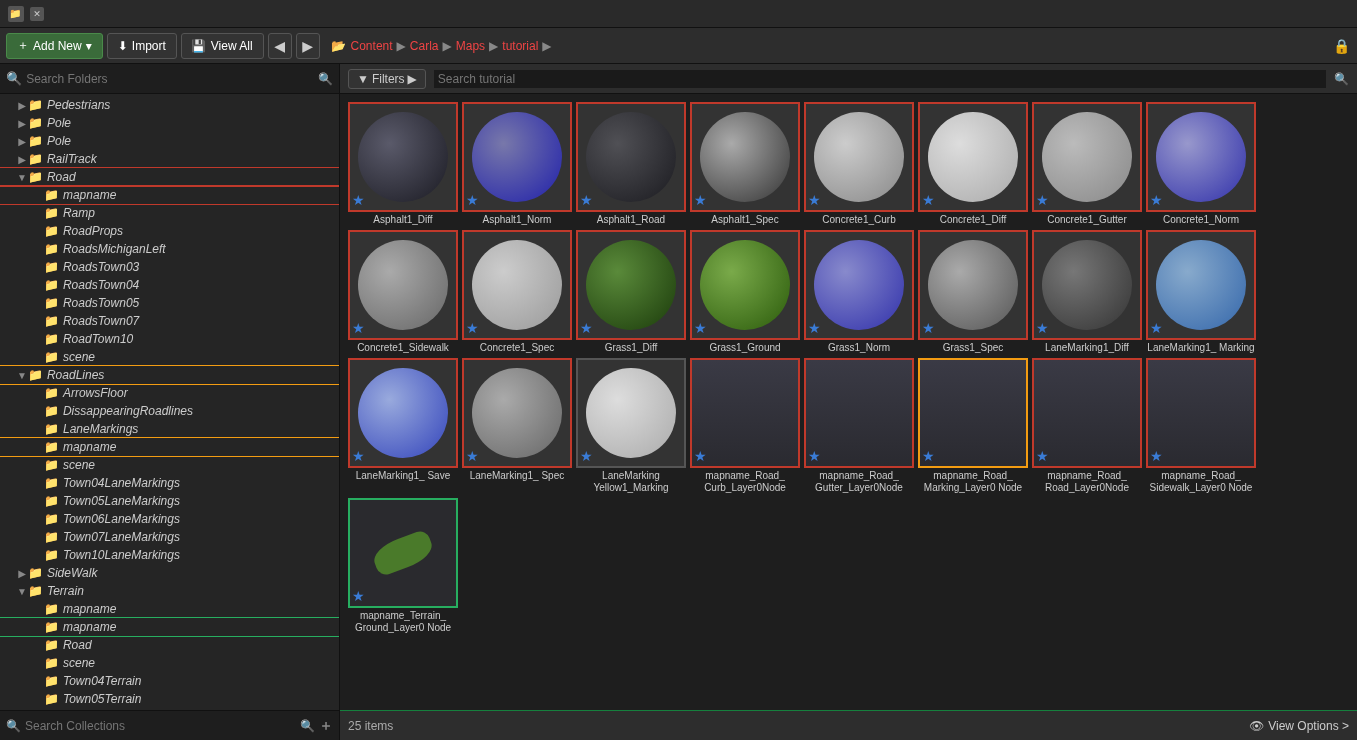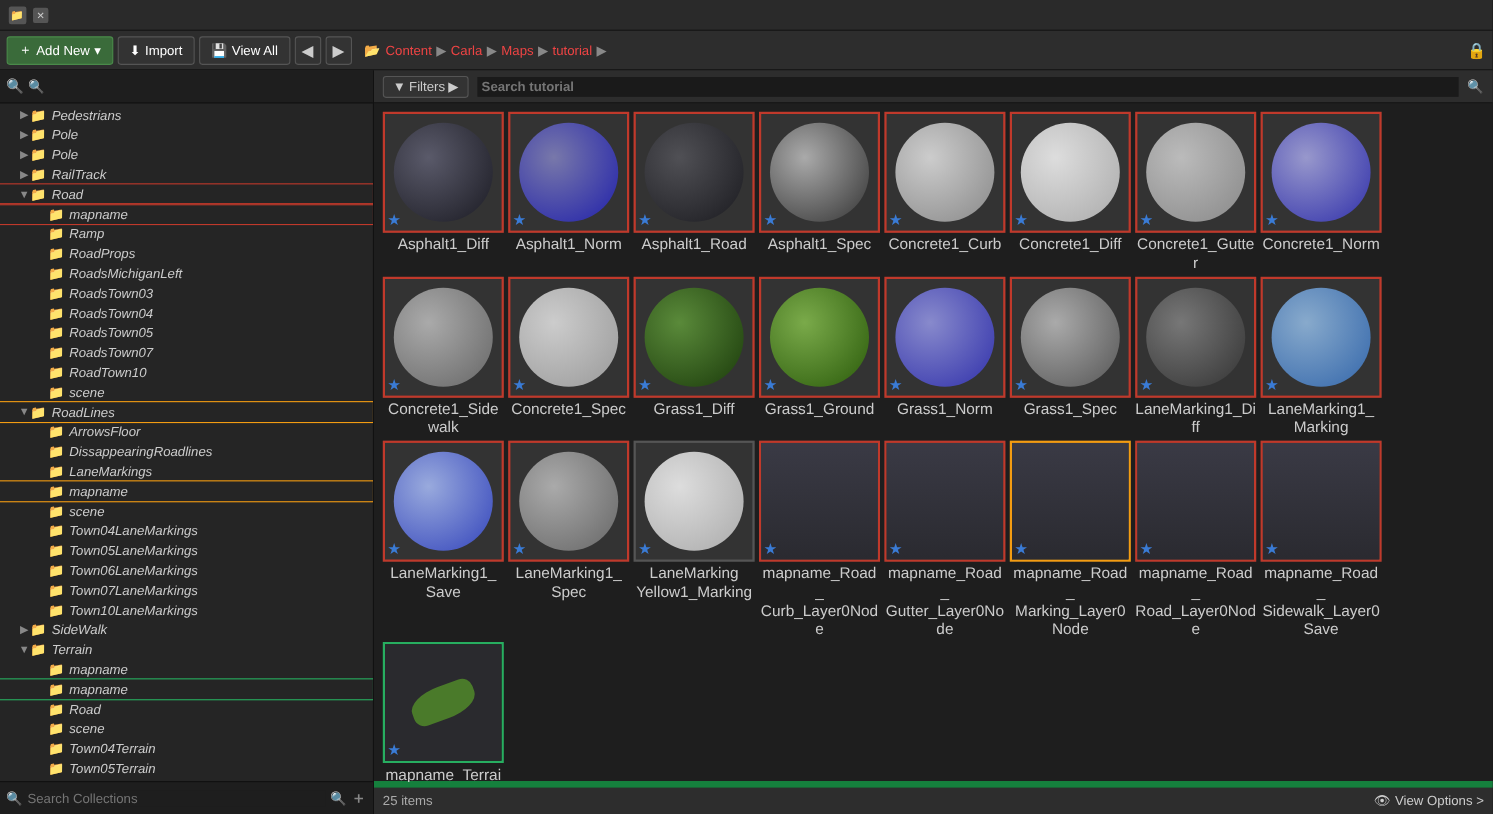--- a/index.html
+++ b/index.html
@@ -58,35 +58,35 @@
     #collections-bar { display: flex; align-items: center; background: #1e1e1e; border-top: 1px solid #111; padding: 4px 6px; gap: 4px; height: 30px; }
     #collections-bar input { flex: 1; background: #1e1e1e; border: none; color: #aaa; font-size: 12px; outline: none; }
     .add-btn { color: #888; cursor: pointer; font-size: 14px; font-weight: bold; }
 
     
     #right-panel { flex: 1; display: flex; flex-direction: column; background: #1e1e1e; }
 
     
     #filter-bar { display: flex; align-items: center; background: #2d2d2d; border-bottom: 1px solid #111; padding: 4px 8px; gap: 8px; height: 30px; }
     #filter-bar .filter-btn { display: flex; align-items: center; gap: 3px; color: #ccc; cursor: pointer; font-size: 12px; background: #333; border: 1px solid #555; border-radius: 3px; padding: 2px 8px; }
-    #filter-bar input { flex: 1; background: #1a1a1a; border: none; color: #aaa; font-size: 12px; outline: none; padding: 2px 4px; font-weight: bold; }
+    #filter-bar input { flex: 1; background: #1a1a1a; border: none; color: #aaa; font-size: 12px; outline: none; padding: 2px 4px; }
 
     
     #content-grid { flex: 1; overflow-y: auto; padding: 8px; display: flex; flex-wrap: wrap; align-content: flex-start; gap: 4px; }
     #content-grid::-webkit-scrollbar { width: 8px; }
     #content-grid::-webkit-scrollbar-track { background: #1e1e1e; }
     #content-grid::-webkit-scrollbar-thumb { background: #444; }
 
     .asset-item { width: 110px; display: flex; flex-direction: column; align-items: center; cursor: pointer; }
     .asset-thumb { width: 110px; height: 110px; background: #333; border: 2px solid #555; position: relative; display: flex; align-items: center; justify-content: center; overflow: hidden; }
     .asset-thumb.border-red { border-color: #c0392b; }
     .asset-thumb.border-green { border-color: #27ae60; }
     .asset-thumb.border-yellow { border-color: #f39c12; }
     .asset-thumb .star-icon { position: absolute; bottom: 2px; left: 2px; color: #3a7bd5; font-size: 14px; }
-    .asset-label { font-size: 14px; color: #ccc; text-align: center; margin-top: 2px; max-width: 110px; word-break: break-word; line-height: 1.2; }
+    .asset-label { font-size: 10px; color: #ccc; text-align: center; margin-top: 2px; max-width: 110px; word-break: break-word; line-height: 1.2; }
 
     
     .sphere-asphalt { width: 90px; height: 90px; border-radius: 50%; background: radial-gradient(circle at 35% 35%, #5a5a6a, #1a1a22); }
     .sphere-asphalt-norm { width: 90px; height: 90px; border-radius: 50%; background: radial-gradient(circle at 35% 35%, #7878aa, #2020aa); }
     .sphere-asphalt-road { width: 90px; height: 90px; border-radius: 50%; background: radial-gradient(circle at 35% 35%, #505055, #1a1a1f); }
     .sphere-asphalt-spec { width: 90px; height: 90px; border-radius: 50%; background: radial-gradient(circle at 35% 35%, #aaa, #333); }
     .sphere-concrete-curb { width: 90px; height: 90px; border-radius: 50%; background: radial-gradient(circle at 35% 35%, #ccc, #888); }
     .sphere-concrete-diff { width: 90px; height: 90px; border-radius: 50%; background: radial-gradient(circle at 35% 35%, #ddd, #aaa); }
     .sphere-concrete-gutter { width: 90px; height: 90px; border-radius: 50%; background: radial-gradient(circle at 35% 35%, #bbb, #888); }
     .sphere-concrete-norm { width: 90px; height: 90px; border-radius: 50%; background: radial-gradient(circle at 35% 35%, #9898cc, #3030aa); }
@@ -100,21 +100,21 @@
     .sphere-lanemarking-marking { width: 90px; height: 90px; border-radius: 50%; background: radial-gradient(circle at 35% 35%, #88aacc, #3366aa); }
     .sphere-lanemarking-norm { width: 90px; height: 90px; border-radius: 50%; background: radial-gradient(circle at 35% 35%, #99aadd, #3344bb); }
     .sphere-lanemarking-spec { width: 90px; height: 90px; border-radius: 50%; background: radial-gradient(circle at 35% 35%, #aaa, #666); }
     .sphere-lanemarking-yellow { width: 90px; height: 90px; border-radius: 50%; background: radial-gradient(circle at 35% 35%, #ddd, #aaa); }
 
     .flat-grey { width: 106px; height: 106px; background: #3a3a3f; }
     .flat-terrain { width: 106px; height: 106px; background: #2a2a2e; display: flex; align-items: center; justify-content: center; }
     .terrain-leaf { width: 60px; height: 30px; background: #4a7a2a; border-radius: 50% 10px; transform: rotate(-20deg); }
 
     
-    #status-bar { display: flex; align-items: center; background: #2d2d2d; border-top: 6px solid #15803d; padding: 4px 8px; height: 30px; }
+    #status-bar { display: flex; align-items: center; background: #2d2d2d; border-top: 1px solid #15803d; padding: 4px 8px; height: 30px; }
     #status-bar .item-count { font-size: 12px; color: #aaa; flex: 1; }
     #status-bar .view-options { display: flex; align-items: center; gap: 4px; color: #ccc; cursor: pointer; font-size: 12px; }
   </style>
 </head>
 <body>
 
 <div id="titlebar">
   <div class="icon">📁</div>
   <div class="close-btn">✕</div>
 </div>
@@ -148,20 +148,21 @@
   </div>
   <span class="lock-icon">🔒</span>
 </div>
 
 <div id="main">
 
   <div id="left-panel">
 
     <div id="folder-search">
       <span class="search-icon">🔍</span>
+      <input type="text" placeholder="Search Folders" style="">
       <span style="color:#888;cursor:pointer;">🔍</span>
     </div>
 
     <div id="folder-tree">
         <div class="tree-item">
     <span class="indent" style="width:16px"></span>
     <span class="arrow">▶</span>
     <span class="folder-icon">📁</span>
     <span class="label">Pedestrians</span>
   </div>
@@ -560,21 +561,21 @@
     </div>
     <div class="asset-label">mapname_Road_ Road_Layer0Node</div>
   </div>
         <div class="asset-item">
     <div class="asset-thumb border-red">
       <div class="flat-grey" style="position:relative;">
       <div style="position:absolute;inset:0;background:linear-gradient(180deg,#3a3a45 0%,#2a2a30 100%);"></div>
     </div>
       <span class="star-icon">★</span>
     </div>
-    <div class="asset-label">mapname_Road_ Sidewalk_Layer0 Save</div>
+    <div class="asset-label">mapname_Road_ Sidewalk_Layer0 Node</div>
   </div>
         <div class="asset-item">
     <div class="asset-thumb border-green">
       <div class="flat-terrain">
               <div class="terrain-leaf"></div>
             </div>
       <span class="star-icon">★</span>
     </div>
     <div class="asset-label">mapname_Terrain_ Ground_Layer0 Node</div>
   </div>

